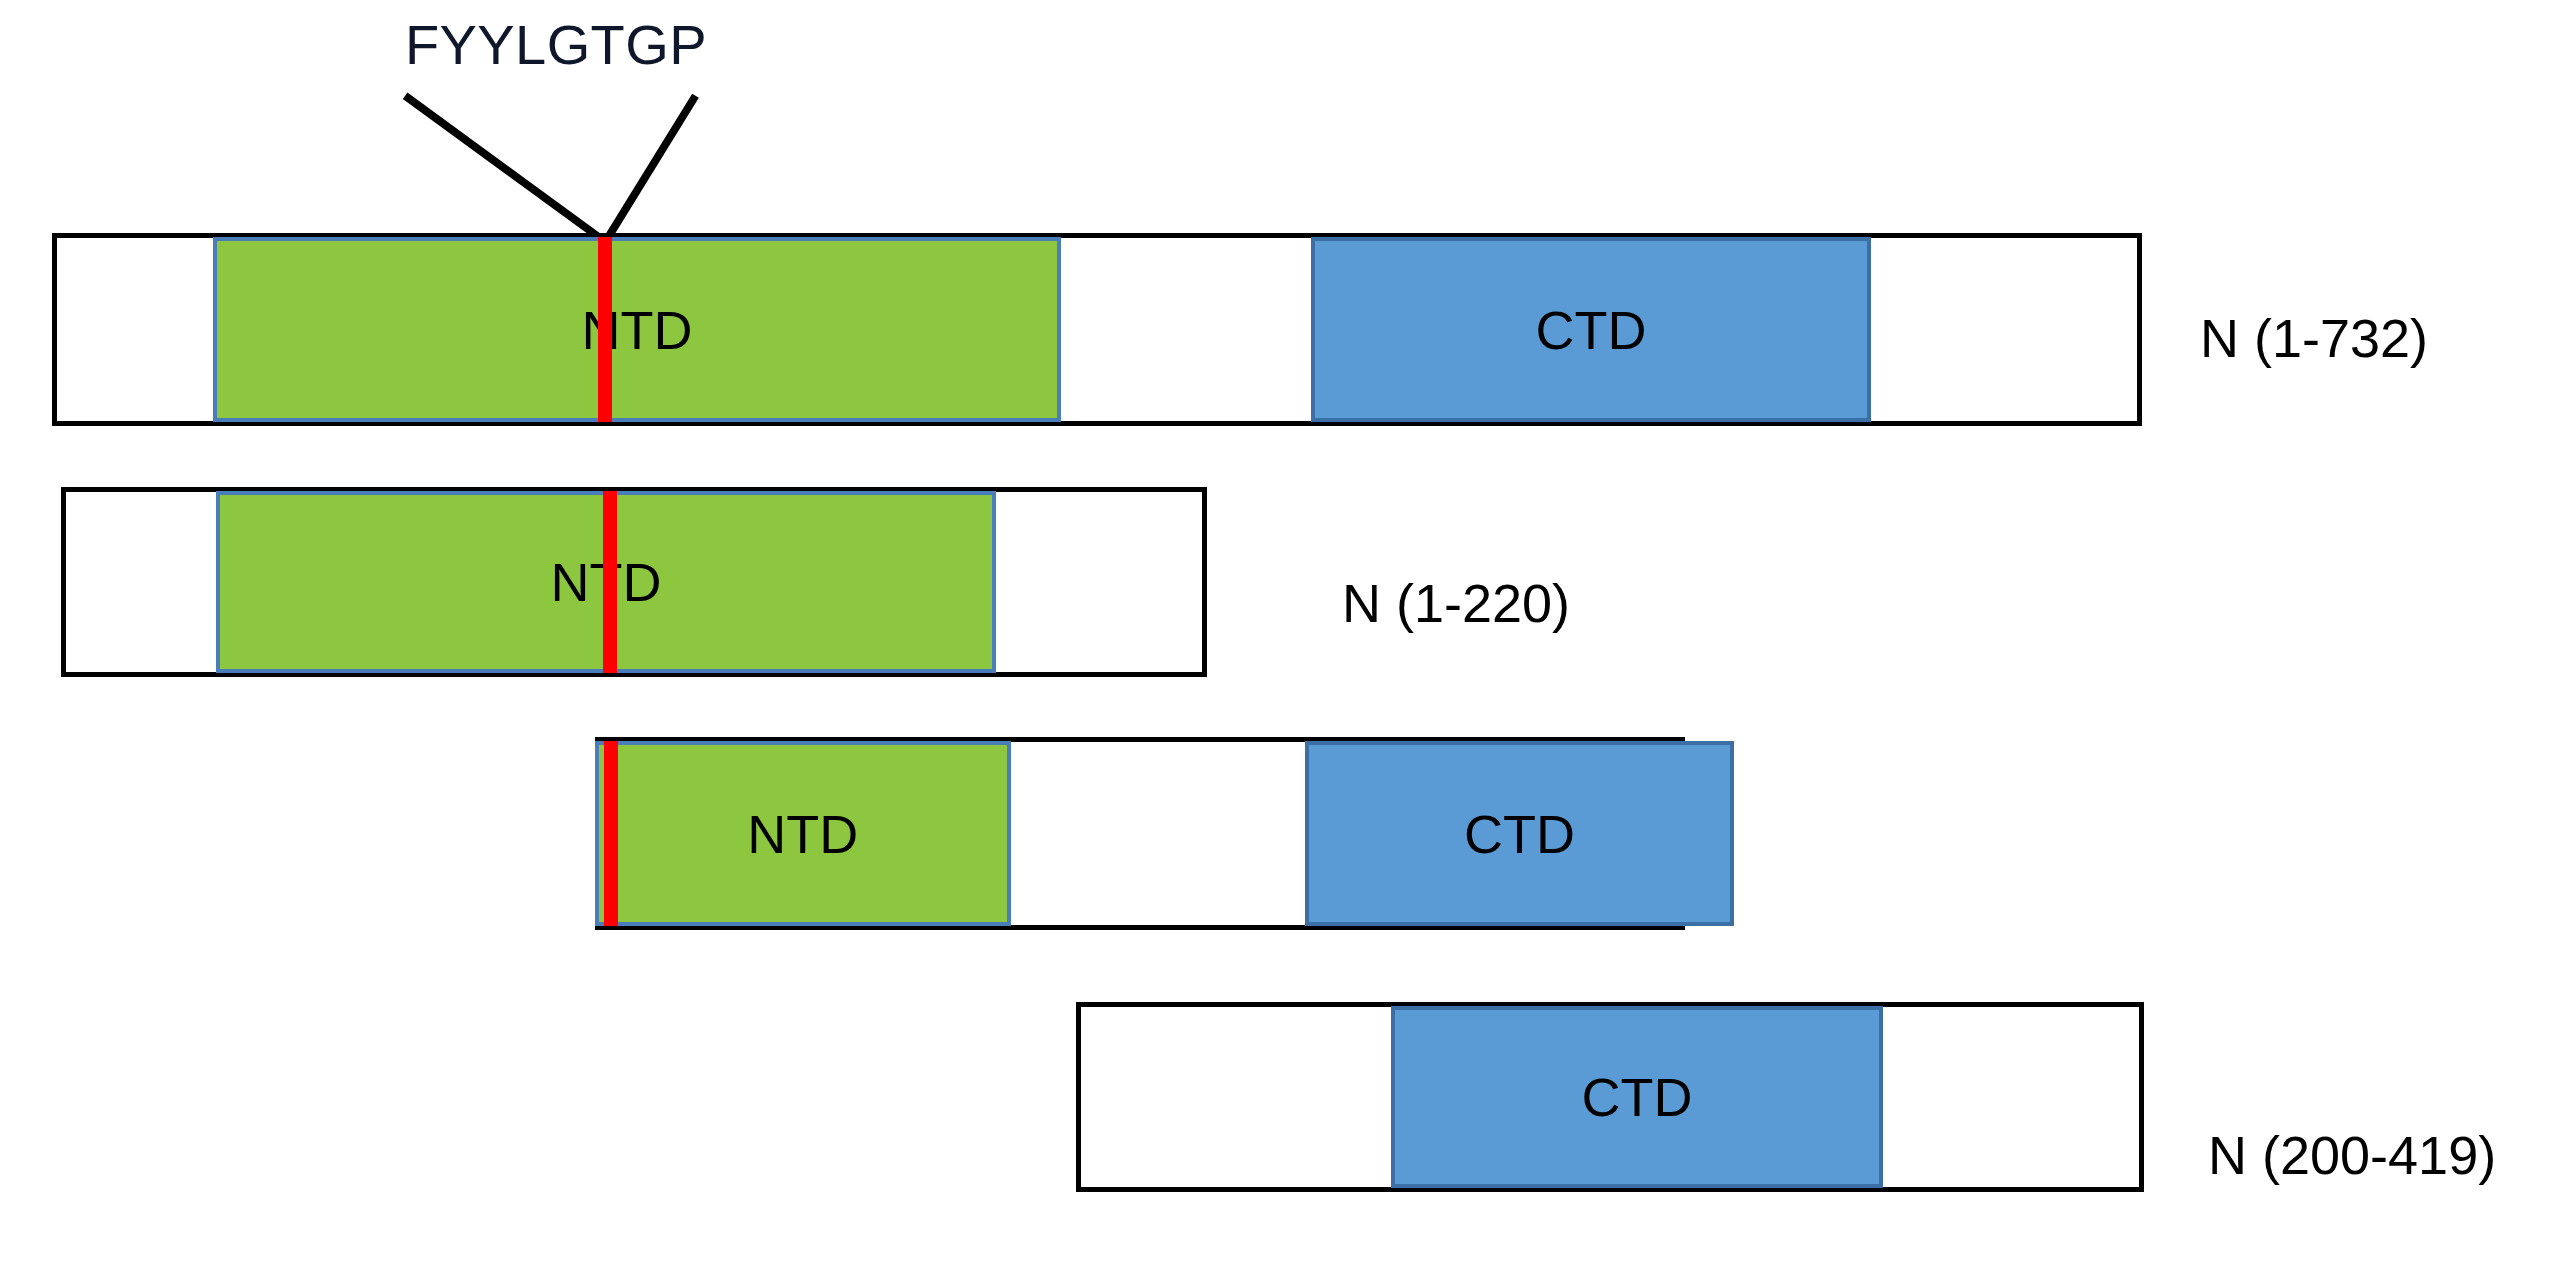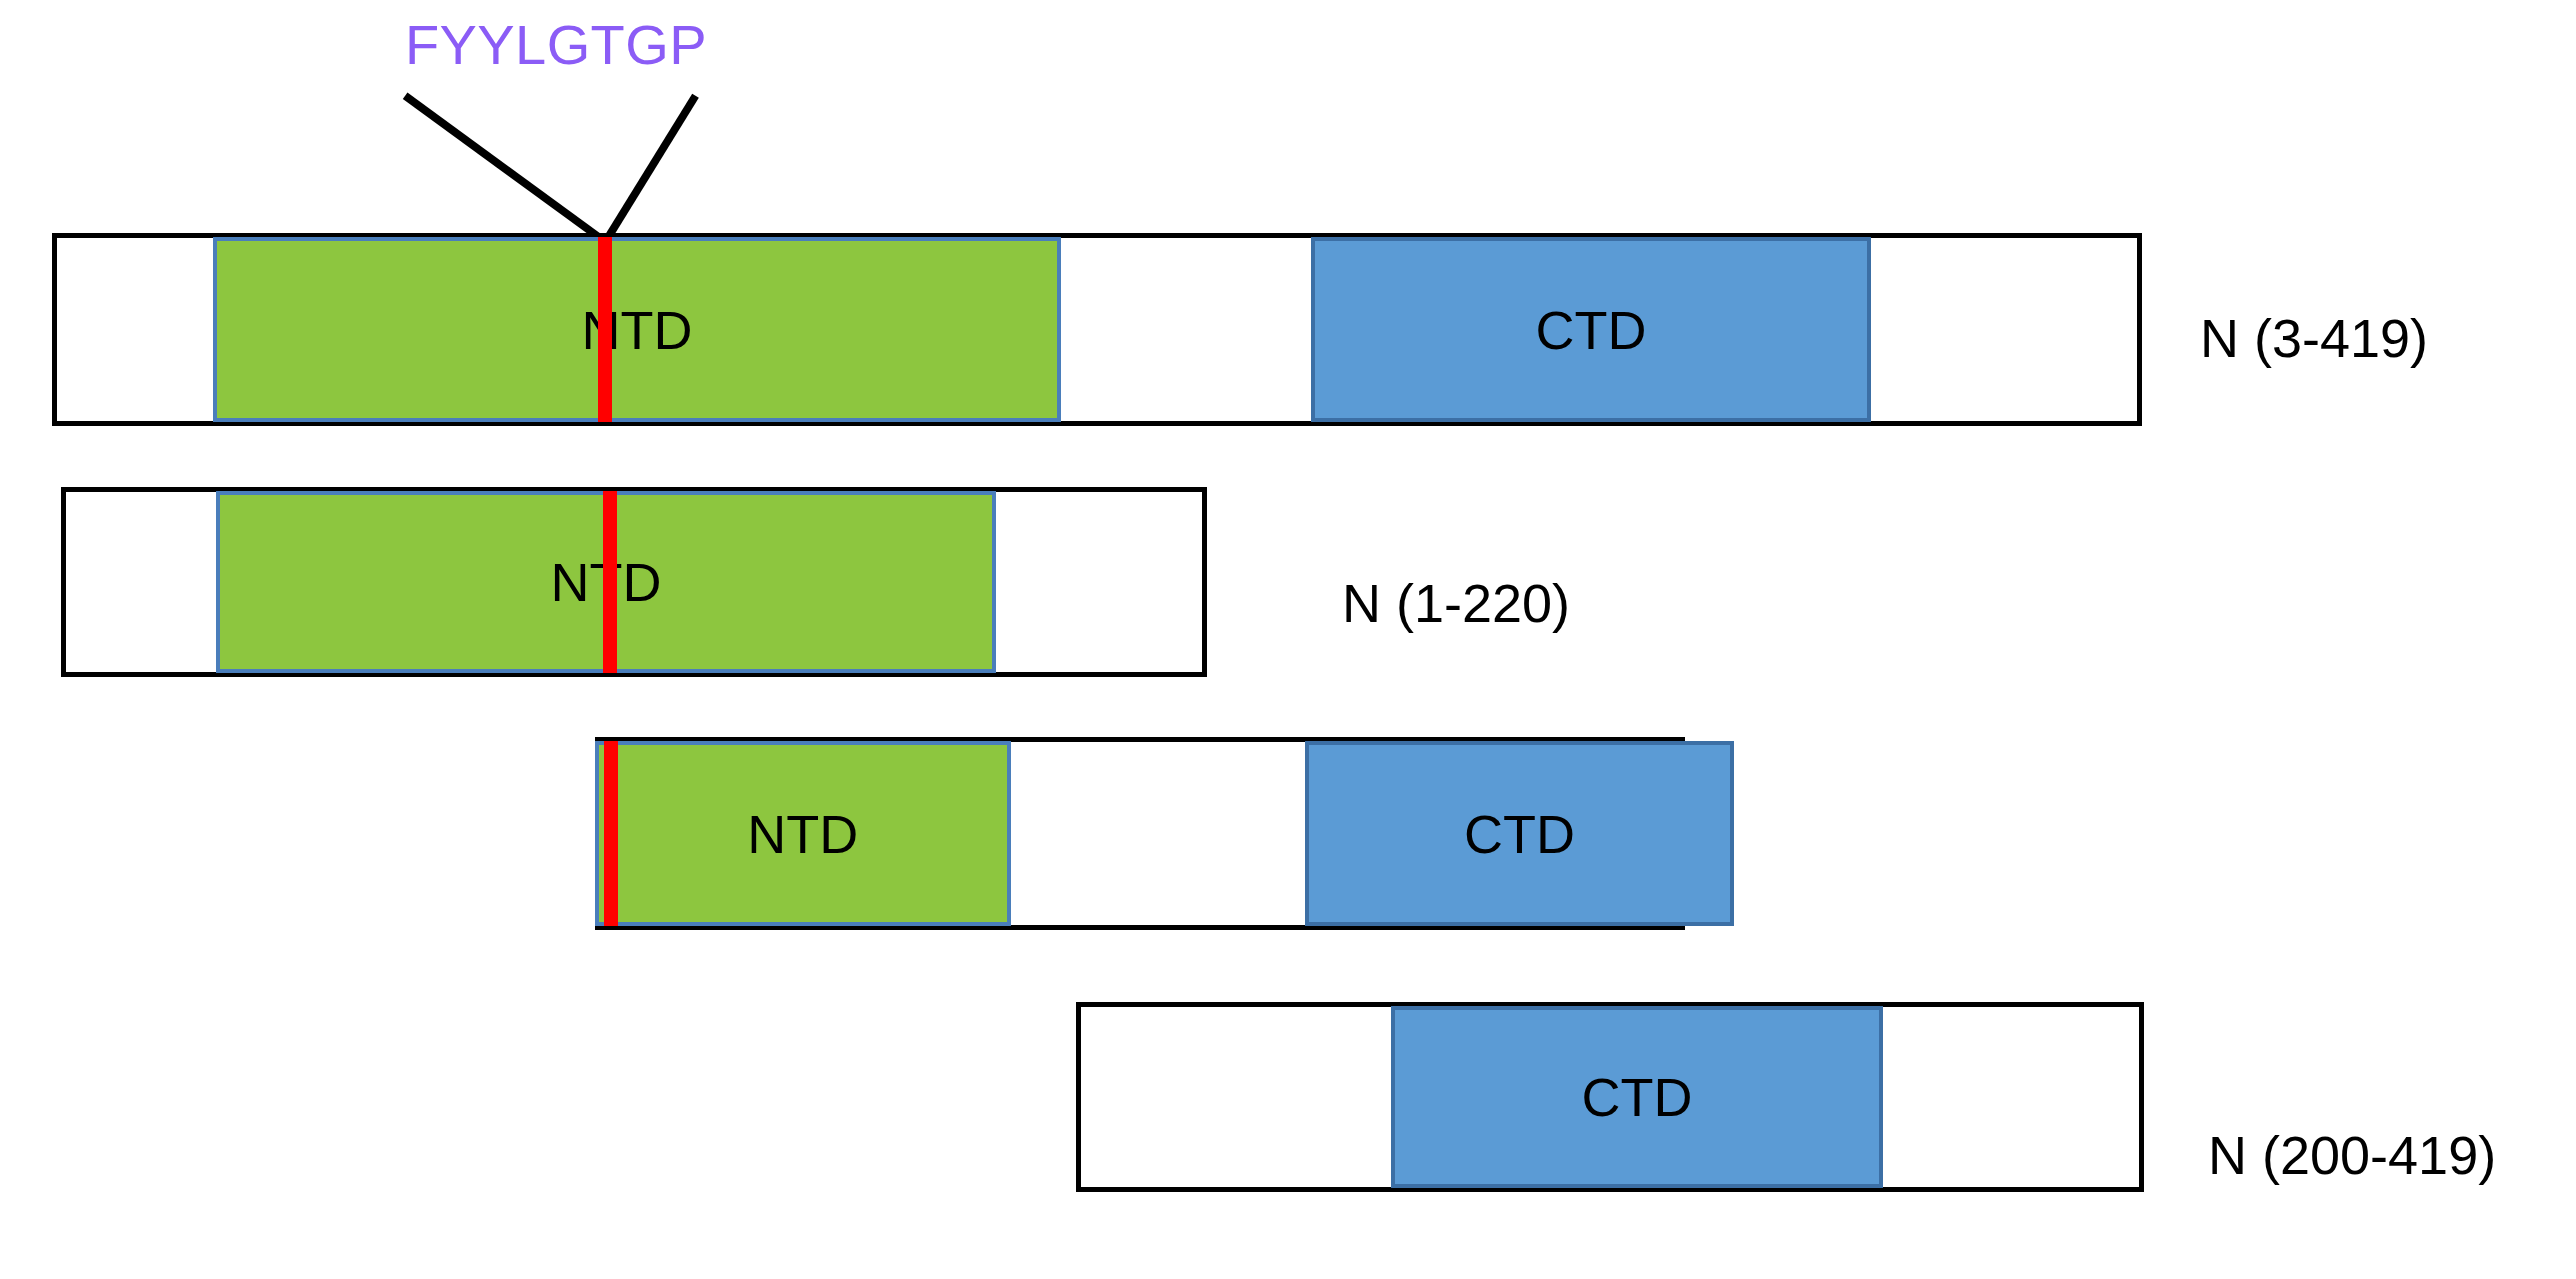--- a/index.html
+++ b/index.html
@@ -16,21 +16,21 @@
   #canvas {
     position: relative;
     width: 2576px;
     height: 1280px;
     background: #ffffff;
   }
 
   
   .motif-label {
     position: absolute;
-    color: #8b5cf6;
+    color: #0f172a;
     font-size: 56px;
     line-height: 1;
     letter-spacing: 0.4px;
     white-space: nowrap;
     font-family: "Liberation Sans", sans-serif;
   }
 
   
   #leaders {
     position: absolute;
@@ -107,21 +107,21 @@
 
   <div class="bar" style="left:52px; top:233px; width:2090px; height:193px;">
     <div class="seg seg-ntd" style="left:156px; width:848px;">
       <div class="seg-label">NTD</div>
     </div>
     <div class="seg seg-ctd" style="left:1210px; width:560px;">
       <div class="seg-label">CTD</div>
     </div>
     <div class="motif-stripe" style="left:541px; width:14px;"></div>
   </div>
-  <div class="row-label" style="left:2200px; top:311px;">N (3-419)</div>
+  <div class="row-label" style="left:2200px; top:311px;">N (1-732)</div>
 
   <div class="bar" style="left:61px; top:487px; width:1146px; height:190px;">
     <div class="seg seg-ntd" style="left:150px; width:780px;">
       <div class="seg-label">NTD</div>
     </div>
     <div class="motif-stripe" style="left:537px; width:14px;"></div>
   </div>
   <div class="row-label" style="left:1342px; top:576px;">N (1-220)</div>
 
   <div class="bar" style="left:595px; top:737px; width:1090px; height:193px;">

